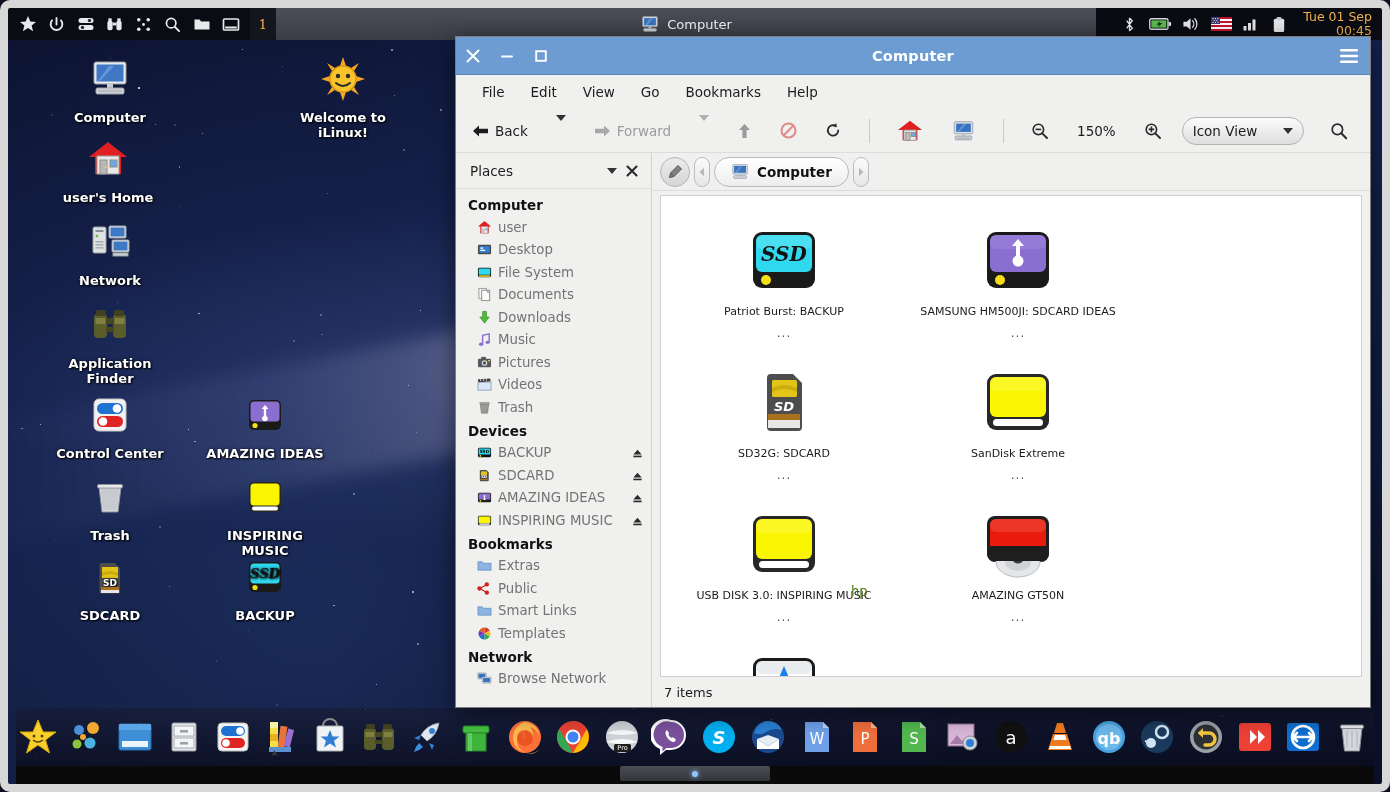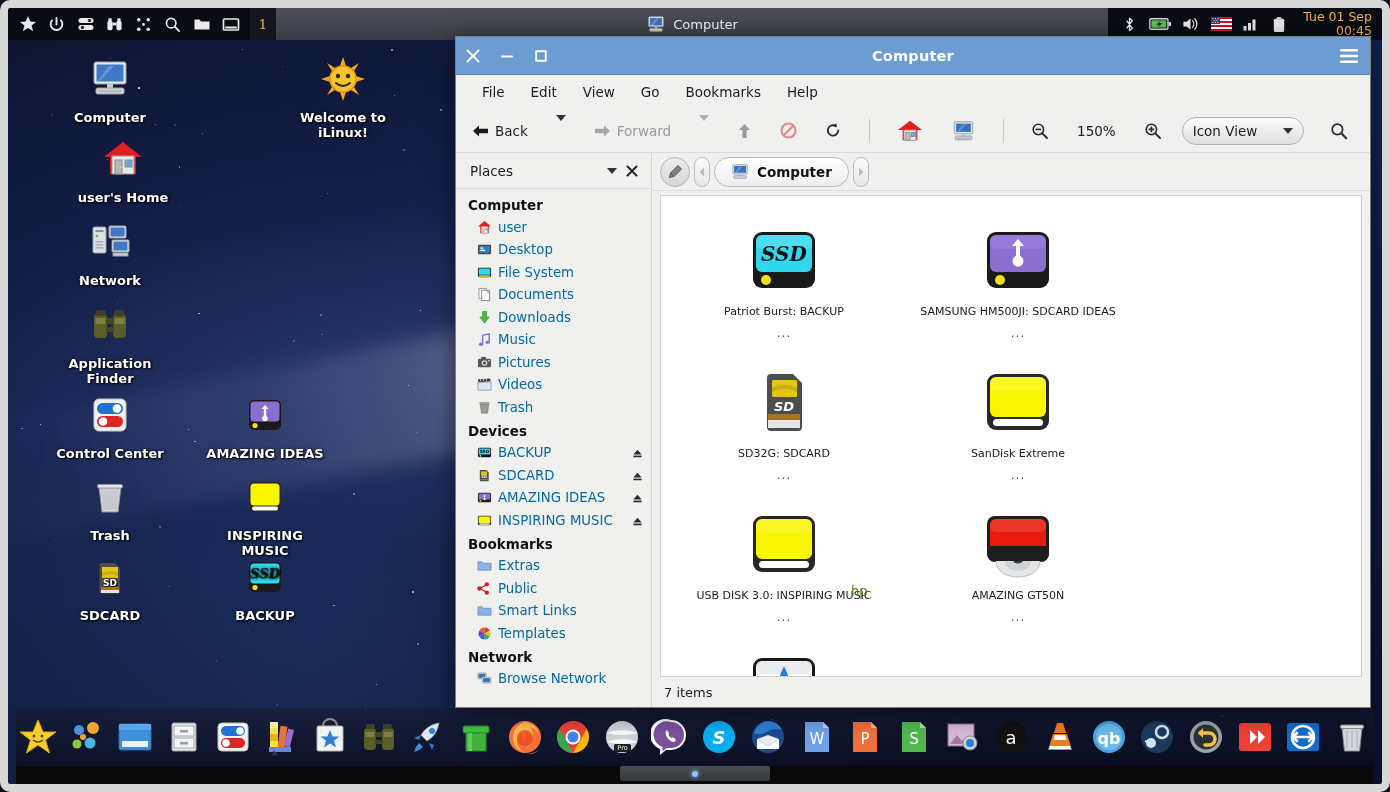--- a/index.html
+++ b/index.html
@@ -35,21 +35,21 @@
   .panel-icon { width: 19px; height: 19px; display:inline-flex; align-items:center; justify-content:center; color:#e7e7ea; }
   .panel-icon svg { display:block; }
   #workspace-num {
     width: 26px; height: 32px; display:flex; align-items:center; justify-content:center;
     color: #f0b050; font-size: 13px; font-family: "DejaVu Serif", serif;
     background: #14161d;
   }
   #task-area { flex: 1; height: 32px; display:flex; align-items:center; justify-content:center;
     background: linear-gradient(to bottom,#4c4f58,#3a3d45); }
   #task-button { display:flex; align-items:center; gap:7px; color:#f2f2f4; font-size:13px; padding:3px 10px; }
-  #tray { display:flex; align-items:center; gap:9px; padding-right:10px; height:32px; background:#0a0c13; padding-left:12px;}
+  #tray { display:flex; align-items:center; gap:9px; padding-right:10px; height:32px; background:#0a0c13; padding-left:24px;}
   #clock { color:#f2b24e; font-size:12.5px; line-height:14px; text-align:right; padding-left:6px; }
 
   
   #desktop {
     position: absolute; left: 8px; top: 40px; right: 8px; bottom: 8px;
     background:
       radial-gradient(ellipse 420px 160px at 50% 44%, rgba(255,215,235,0.26), rgba(255,215,235,0) 68%),
       radial-gradient(ellipse 900px 250px at 42% 45%, rgba(160,190,255,0.14), rgba(160,190,255,0) 70%),
       radial-gradient(circle at 22% 78%, rgba(60,90,170,0.30), rgba(0,0,0,0) 55%),
       radial-gradient(circle at 80% 20%, rgba(35,60,130,0.35), rgba(0,0,0,0) 60%),
@@ -122,21 +122,21 @@
 
   #fm-body { flex:1; display:flex; min-height:0; }
 
   
   #fm-sidebar { width:196px; background:#f0f0ef; border-right:1px solid #d3d3d3; display:flex; flex-direction:column; }
   #places-header { height:36px; display:flex; align-items:center; padding:0 10px 0 14px; gap:6px;
     border-bottom:1px solid #dcdcdc; }
   #places-title { font-size:13.5px; color:#1c1c1c; flex:1; }
   #places-list { flex:1; overflow:hidden; padding-top:4px; }
   .sb-group { font-size:13.5px; font-weight:bold; color:#111; padding:4px 0 3px 12px; }
-  .sb-item { display:flex; align-items:center; gap:6px; padding:2px 8px 2px 20px; font-size:13.3px; color:#0369a1; height:22.5px; }
+  .sb-item { display:flex; align-items:center; gap:6px; padding:2px 8px 2px 20px; font-size:13.3px; color:#737373; height:22.5px; }
   .sb-item .sb-label { flex:1; white-space:nowrap; overflow:hidden; }
   .sb-ico { width:16px; height:16px; flex:0 0 16px; display:flex; align-items:center; justify-content:center; }
   .eject { width:11px;height:11px; flex:0 0 11px; }
 
   
   #fm-main { flex:1; display:flex; flex-direction:column; min-width:0; background:#f0f0ef; }
   #pathbar { height:38px; display:flex; align-items:center; padding:0 8px; gap:4px; border-bottom:1px solid #dcdcdc;}
   .pb-round { width:30px;height:30px;border-radius:50%; background:linear-gradient(to bottom,#ececec,#d6d6d6);
     border:1px solid #b4b4b4; display:flex; align-items:center; justify-content:center; }
   .pb-arrow { width:16px;height:30px; border-radius:9px; background:linear-gradient(to bottom,#fbfbfb,#e6e6e6);
@@ -343,21 +343,21 @@
           <rect x="9.5" y="8.5" width="27" height="17" fill="#3f78c4"></rect>
           <polygon points="11,25 22,10 27,10 13,25" fill="#74a7e8" opacity=".65"></polygon>
           <rect x="20" y="28" width="6" height="4" fill="#c9ced3"></rect>
           <rect x="9" y="32" width="28" height="6" rx="1.5" fill="#d8dade" stroke="#9aa0a6"></rect>
           <rect x="11" y="33.5" width="24" height="3" fill="#b9bec4"></rect>
         </svg>
       </div>
       <div>Computer</div>
     </div>
 
-    <div class="desk-icon" style="left:55px; top:92px;">
+    <div class="desk-icon" style="left:40px; top:92px;">
       <div class="glyph">
         <svg width="46" height="46" viewBox="0 0 46 46">
           <polygon points="23,6 42,21 36,21 36,38 10,38 10,21 4,21" fill="#e02020"></polygon>
           <rect x="12" y="20" width="22" height="18" fill="#e9e9e7" stroke="#9b9b9b"></rect>
           <rect x="15" y="24" width="7" height="14" fill="#b9b9b7" stroke="#8d8d8d"></rect>
           <circle cx="21" cy="31" r="1" fill="#f5d14a"></circle>
           <rect x="25" y="24" width="7" height="7" fill="#6fa8e0" stroke="#8d8d8d"></rect>
         </svg>
       </div>
       <div>user's Home</div>

